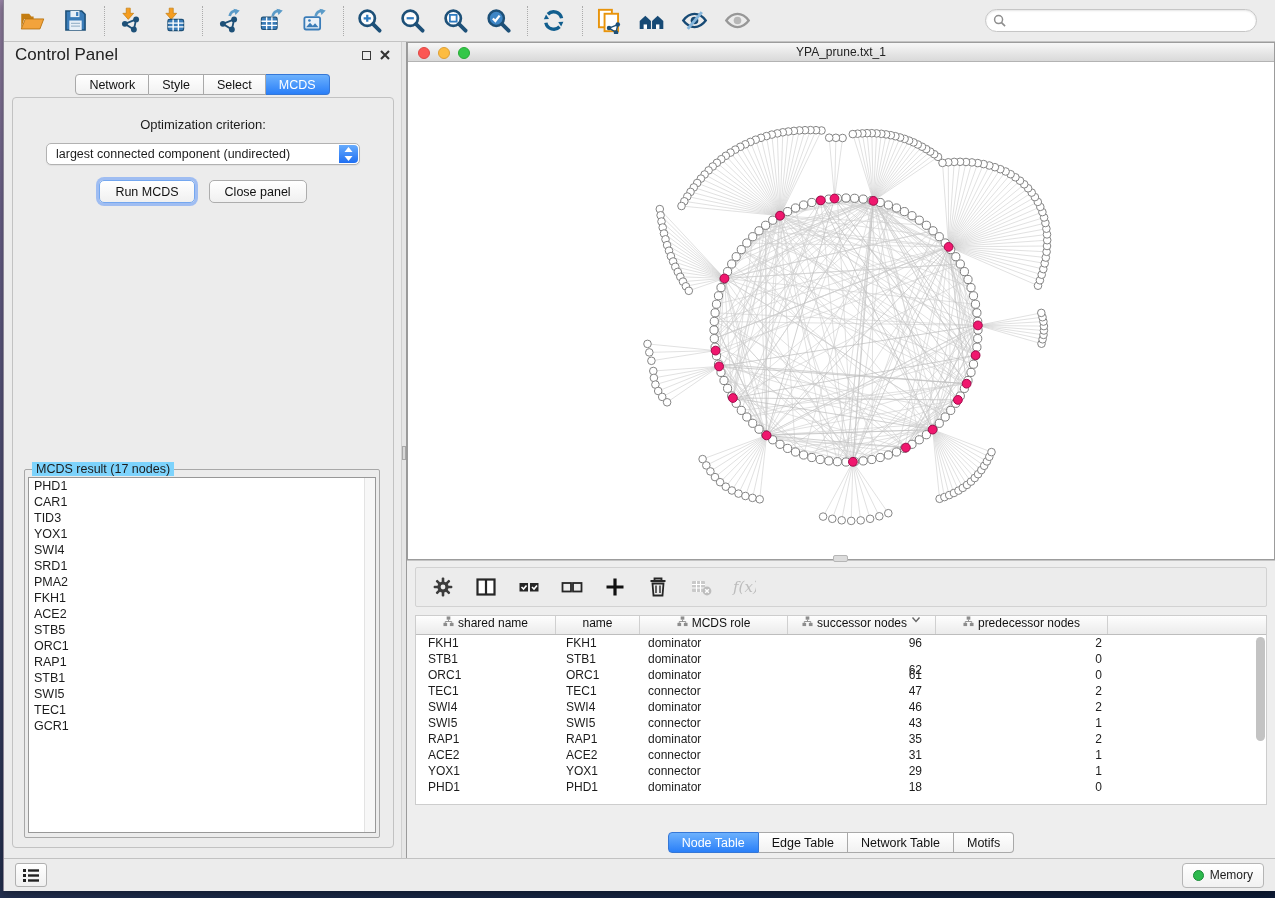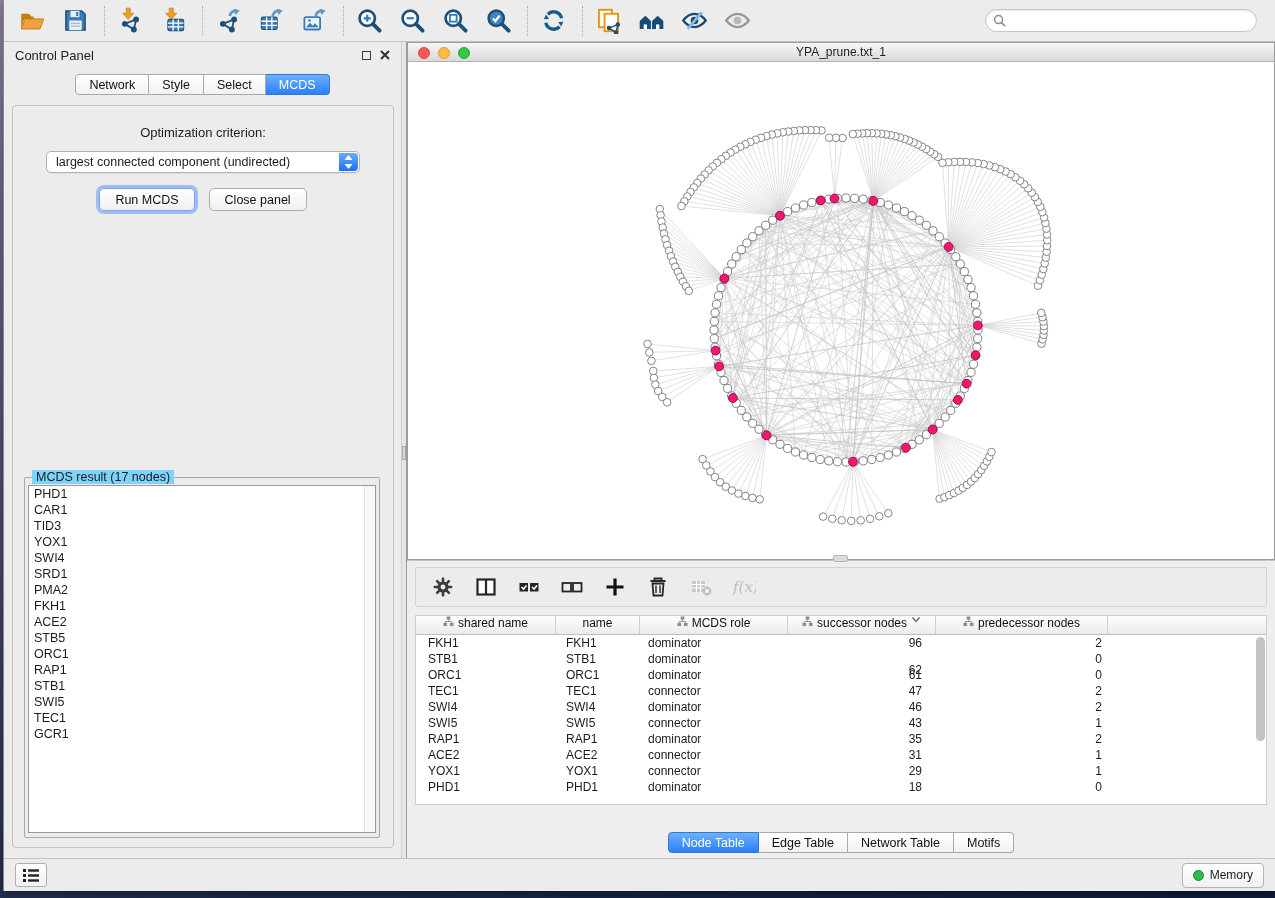--- a/index.html
+++ b/index.html
@@ -19,32 +19,32 @@
   .search { margin-left:auto; margin-right:18px; width:272px; height:23px; background:#fff;
             border:1px solid #c6c6c6; border-radius:12px; display:flex; align-items:center; padding:0 7px;
             box-shadow:inset 0 1px 2px rgba(0,0,0,.10); }
   .search input { border:none; outline:none; flex:1; font-size:12px; background:transparent; }
 
   
   .main { position:absolute; top:42px; left:0; right:0; bottom:33px; }
 
   
   .cp { position:absolute; left:0; top:0; width:397px; height:100%; }
-  .panel-title { height:26px; display:flex; align-items:center; padding:0 11px; font-size:13px; color:#222; }
+  .panel-title { height:26px; display:flex; align-items:center; padding:0 11px; font-size:17px; color:#222; }
   .ptools { margin-left:auto; display:flex; align-items:center; gap:9px; }
   .float-ic { width:9px; height:9px; border:1.5px solid #3a3a3a; display:inline-block; }
   .close-ic svg { width:10px; height:10px; display:block; }
   .cp-tabs { display:flex; justify-content:center; margin-top:6px; position:relative; z-index:2; }
   .seg { height:21px; display:flex; align-items:center; padding:0 13px; font-size:12.5px;
          background:linear-gradient(#ffffff,#f1f1f1); border:1px solid #a9a9a9; border-left:none; color:#111; }
   .seg:first-child { border-left:1px solid #a9a9a9; border-radius:4px 0 0 4px; }
   .seg:last-child { border-radius:0 4px 4px 0; }
   .seg.active { background:linear-gradient(#6cb1fd,#2a7ff8); color:#fff; border-color:#3577d6; }
   .cp-content { position:absolute; left:8px; right:7px; top:55px; bottom:10px;
-                border:1px solid #c2c2c2; border-radius:4px;margin-top:8px; }
+                border:1px solid #c2c2c2; border-radius:4px; }
   .opt-label { text-align:center; margin-top:19px; font-size:13px; }
   .dropdown { margin:11px auto 0; width:314px; height:22px; background:#fff; border:1px solid #b2b2b2;
               border-radius:5px; position:relative; display:flex; align-items:center; padding-left:9px;
               font-size:12.5px; box-shadow:0 1px 1px rgba(0,0,0,.06); }
   .dd-step { position:absolute; right:1px; top:1px; bottom:1px; width:19px; border-radius:0 4px 4px 0;
              background:linear-gradient(#66abfd,#1f6ff2); display:flex; flex-direction:column;
              align-items:center; justify-content:center; gap:2px; }
   .btn-row { display:flex; justify-content:center; gap:14px; margin-top:15px; }
   .mbtn { height:23px; padding:0 15px; background:linear-gradient(#ffffff,#f0f0f0); border:1px solid #adadad;
           border-radius:5px; font-size:12.5px; display:flex; align-items:center; color:#111; }

